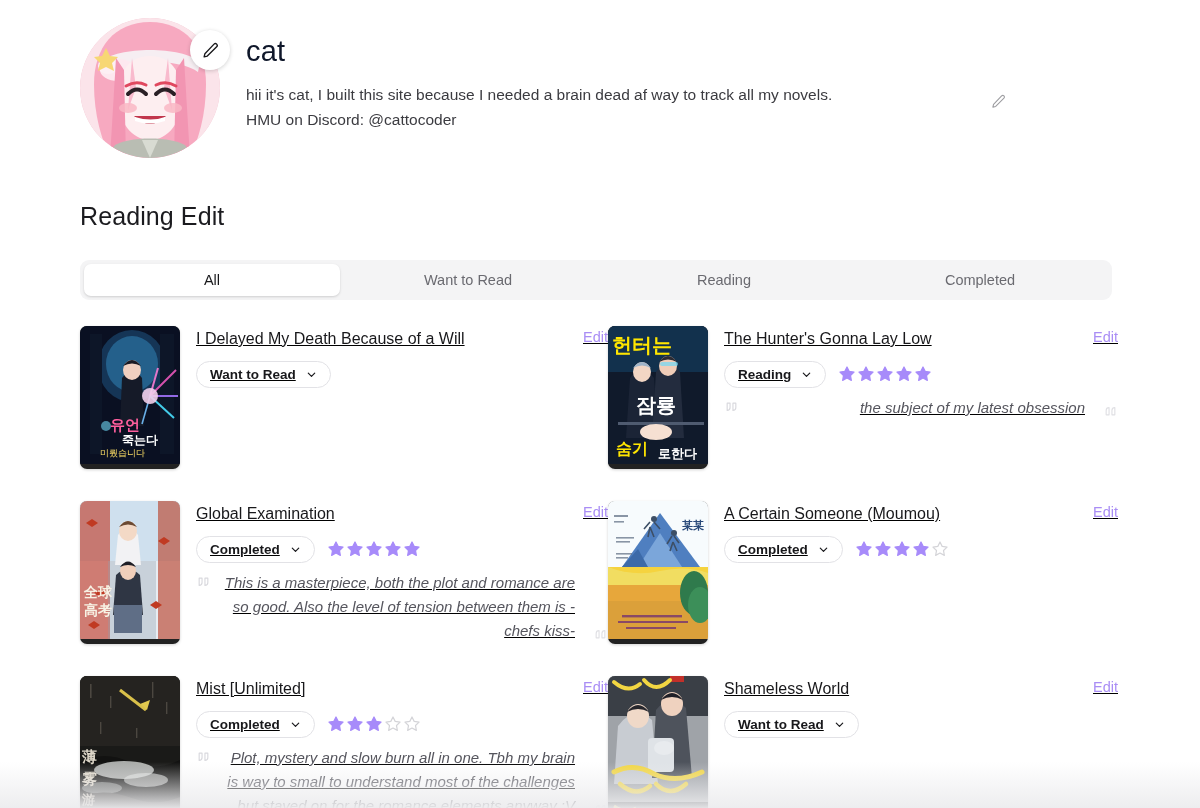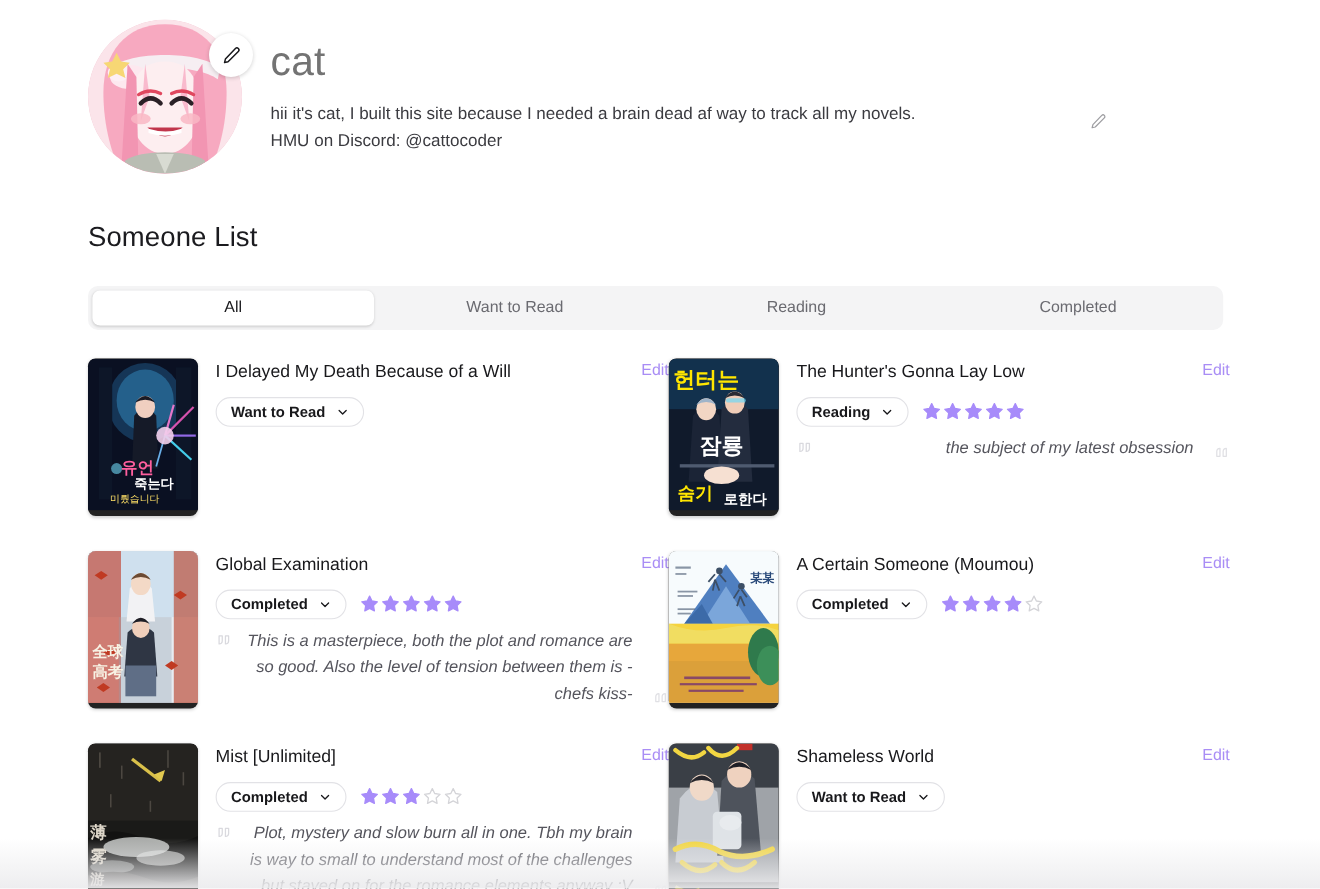--- a/index.html
+++ b/index.html
@@ -56,22 +56,22 @@
   }
   .avatar-edit svg { width: 17px; height: 17px; display:block; }
 
   .profile-text {
     padding-left: 26px;
     padding-top: 18px;
     flex: 1 1 auto;
     min-width: 0;
   }
   .username {
-    font-size: 37px;
-    color: #737373;
+    font-size: 29px;
+    color: #0f172a;
     font-weight: 400;
     letter-spacing: 0.2px;
     line-height: 1.1;
     margin: 0 0 14px 0;
   }
   .bio-row {
     display: flex;
     align-items: flex-start;
     max-width: 760px;
   }
@@ -149,20 +149,21 @@
     background: #222;
     box-shadow: 0 1px 3px rgba(0,0,0,0.18);
   }
   .cover svg { display: block; width: 100px; height: 138px; }
 
   .book-body {
     flex: 1 1 auto;
     min-width: 0;
     padding-left: 16px;
     padding-top: 3px;
+    text-decoration: underline;
   }
   .book-top {
     display: flex;
     align-items: flex-start;
   }
   .book-title {
     flex: 1 1 auto;
     font-size: 16px;
     color: #18181b;
     line-height: 1.3;
@@ -305,21 +306,21 @@
 HMU on Discord: @cattocoder</div>
         <div class="bio-edit">
           <svg viewBox="0 0 24 24" fill="none" stroke="#6a6a70" stroke-width="1.8" stroke-linecap="round" stroke-linejoin="round">
             <path d="M17 3a2.6 2.6 0 0 1 3.7 3.7L7.5 19.9 3 21l1.1-4.5Z"></path>
           </svg>
         </div>
       </div>
     </div>
   </div>
 
-  <div class="section-title">Someone List</div>
+  <div class="section-title">Reading Edit</div>
 
   <div class="tabs">
     <div class="tab active">
         <span>All</span>
       </div>
     <div class="tab">
         <span>Want to Read</span>
       </div>
     <div class="tab">
         <span>Reading</span>

